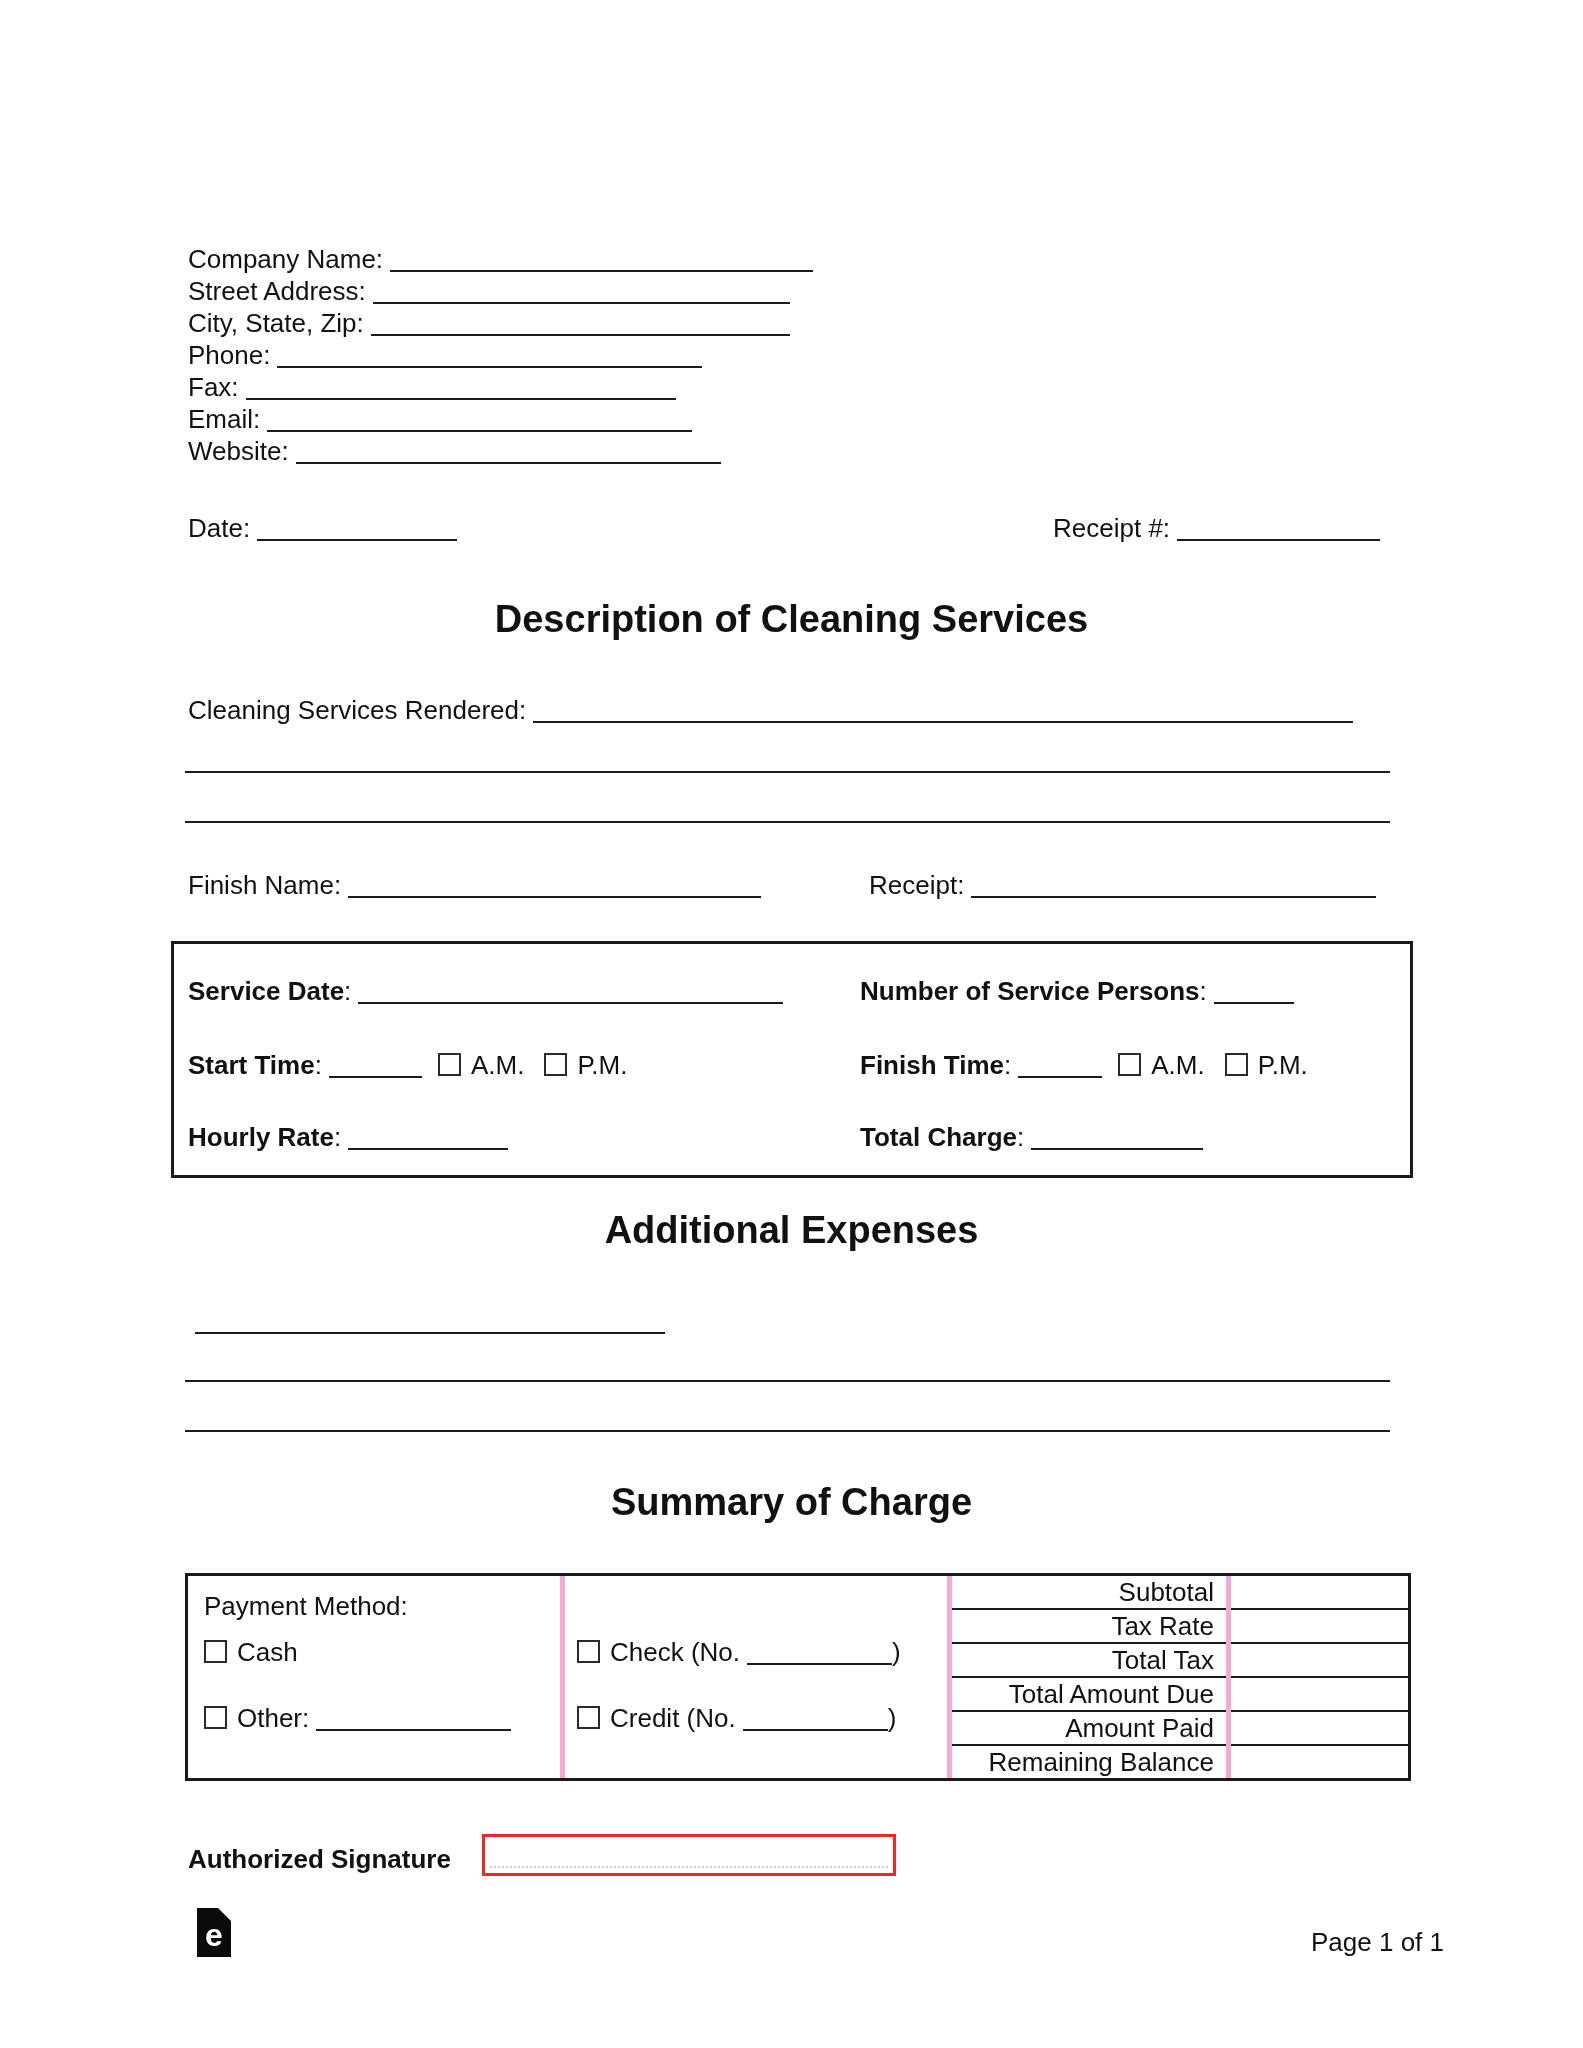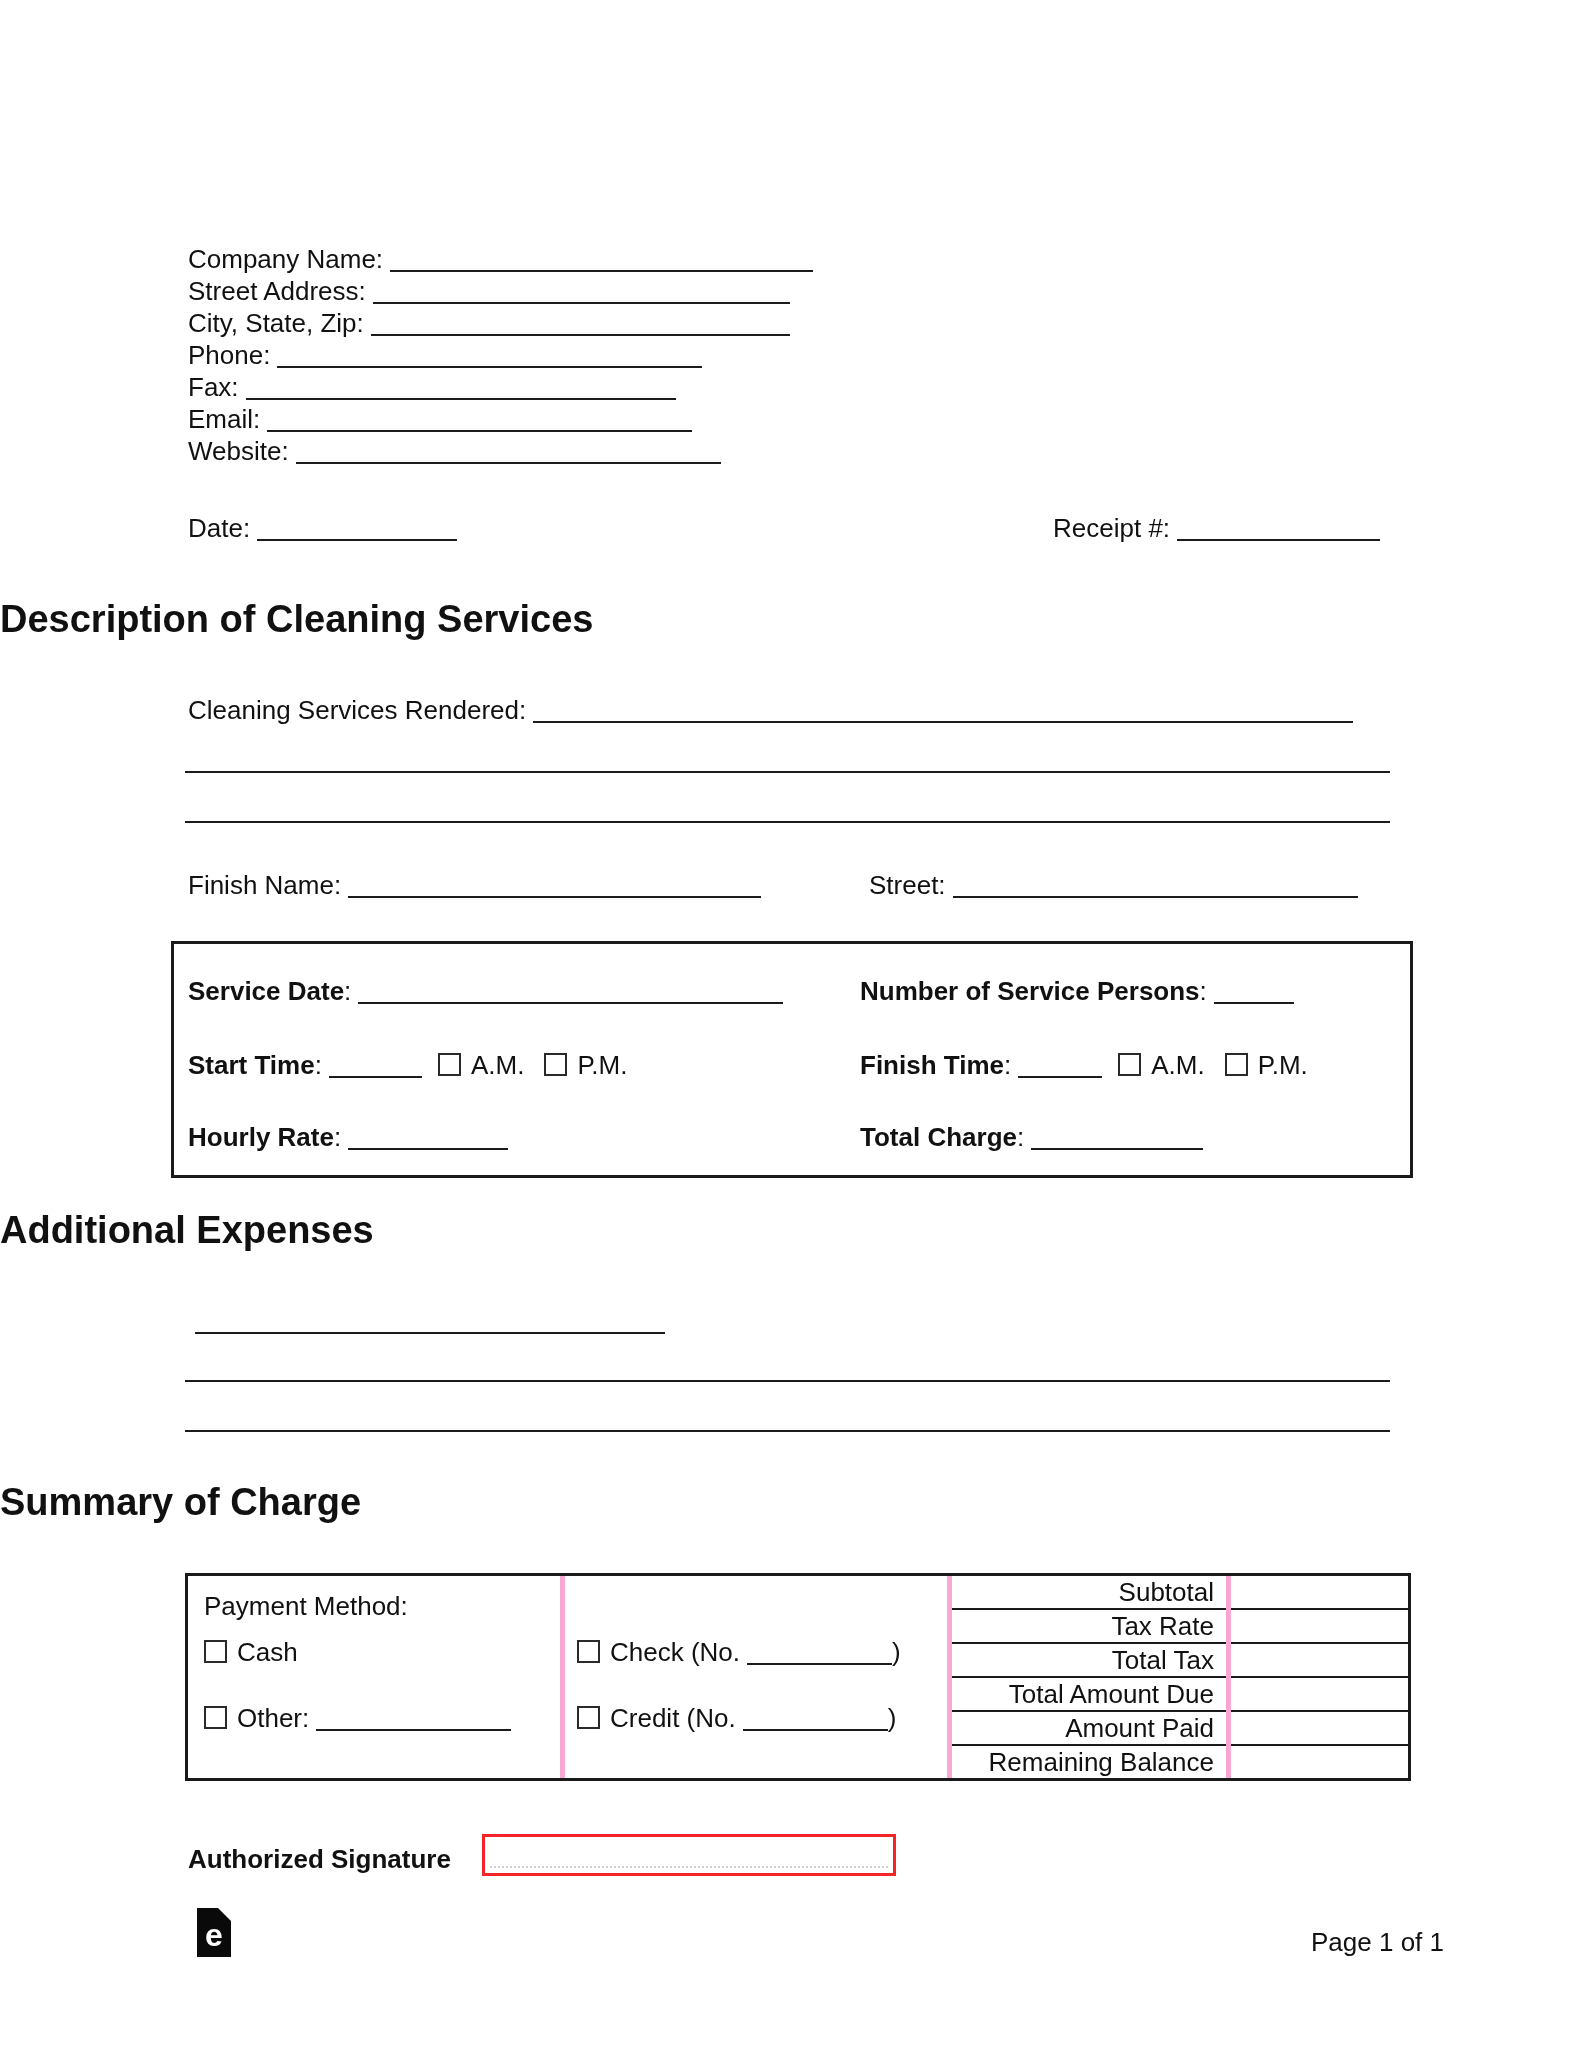--- a/index.html
+++ b/index.html
@@ -8,21 +8,21 @@
     font-family:"Liberation Sans", sans-serif; color:#111; overflow:hidden;
   }
   .abs { position:absolute; }
   .body-text { font-size:26px; line-height:32px; white-space:nowrap; }
   .b { font-weight:bold; }
   .page-title {
     left:0; top:124px; width:1583px; text-align:center;
     font-size:44px; font-weight:bold; letter-spacing:0px;
   }
   .section-heading {
-    left:0; width:1583px; font-size:38px; font-weight:bold;
+    left:0; width:1583px; text-align:center; font-size:38px; font-weight:bold;
   }
   .uline {
     display:inline-block; height:1em; border-bottom:2px solid #1c1c1c;
     margin-left:7px; margin-bottom:-4px; vertical-align:baseline;
   }
   .hline { position:absolute; border-top:2px solid #1c1c1c; height:0; }
   .checkbox {
     display:inline-block; width:19px; height:19px; border:2px solid #2a2a2a;
     vertical-align:-2px; background:#fff;
   }
@@ -110,21 +110,21 @@
   <div class="abs body-text" style="left:188px; top:694px;">
     <span>Cleaning Services Rendered:</span><span class="uline" style="width:820px;"></span>
   </div>
   <div class="hline" style="left:185px; top:771px; width:1205px;"></div>
   <div class="hline" style="left:185px; top:821px; width:1205px;"></div>
 
   <div class="abs body-text" style="left:188px; top:869px;">
     <span>Finish Name:</span><span class="uline" style="width:413px;"></span>
   </div>
   <div class="abs body-text" style="left:869px; top:869px;">
-    <span>Street:</span><span class="uline" style="width:405px;"></span>
+    <span>Receipt:</span><span class="uline" style="width:405px;"></span>
   </div>
 
   <div class="abs service-box">
     <div class="abs body-text" style="left:14px; top:31px;">
       <span class="b">Service Date</span><span>:</span><span class="uline" style="width:425px;"></span>
     </div>
     <div class="abs body-text" style="left:686px; top:31px;">
       <span class="b">Number of Service Persons</span><span>:</span><span class="uline" style="width:80px;"></span>
     </div>
 

